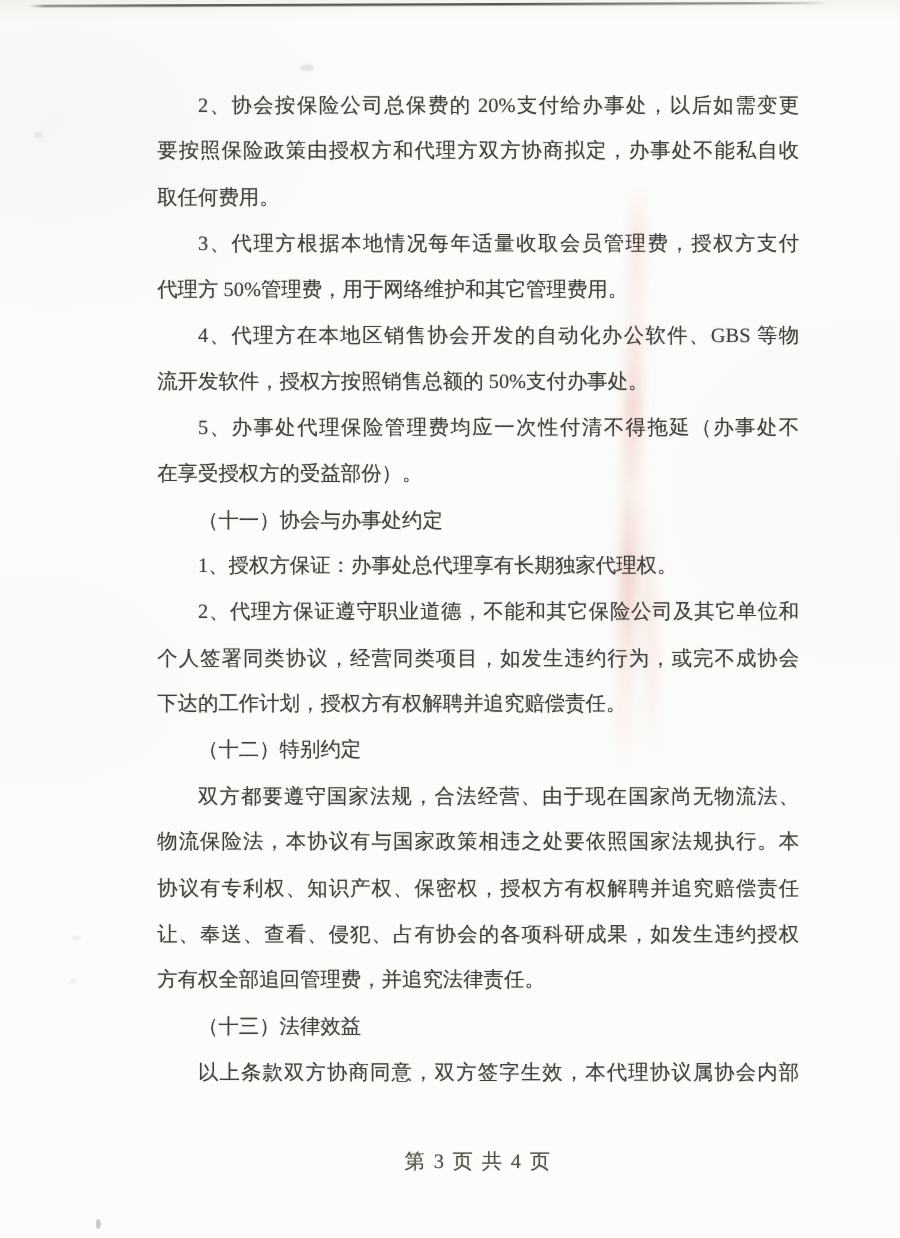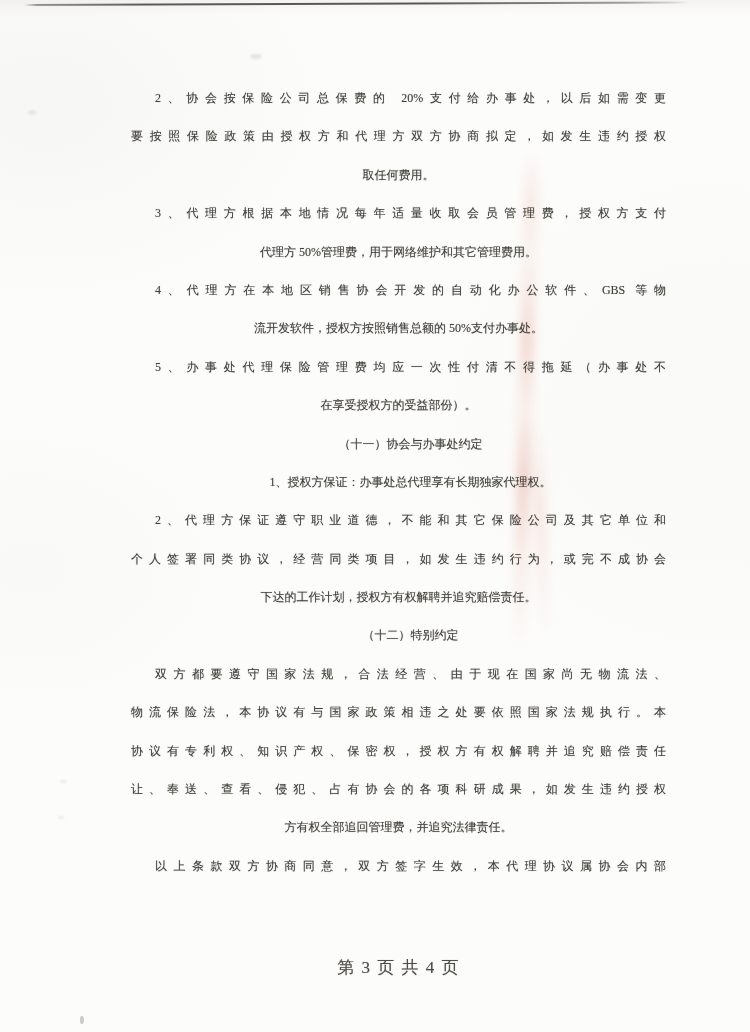--- a/index.html
+++ b/index.html
@@ -50,25 +50,25 @@
   
   .speck { position: absolute; border-radius: 50%; filter: blur(1px); background: rgba(110,108,102,0.16); }
   .speck-a { left: 250px; top: 54px;  width: 12px; height: 5px; }
   .speck-b { left: 28px;  top: 110px; width: 8px;  height: 5px; background: rgba(110,108,102,0.12); }
   .speck-c { left: 80px;  top: 1016px; width: 4px; height: 8px; background: rgba(95,93,88,0.30);
              border-radius: 40% 60% 60% 40%; filter: blur(0.5px); }
   .speck-d { left: 60px;  top: 780px; width: 7px;  height: 3px; background: rgba(120,118,112,0.14); }
   .speck-e { left: 58px;  top: 816px; width: 6px;  height: 3px; background: rgba(120,118,112,0.12); }
 
   .doc-body {
-    position: absolute; left: 131px; top: 79px; width: 535px;
-    color: #44423c; font-size: 12px;
+    position: absolute; left: 131px; top: 69px; width: 535px;
+    color: #44423c; font-size: 17px;
     text-shadow: 0 0 1px rgba(90,86,78,0.5);
   }
-  .line { height: 38.4px; line-height: 38.4px; text-align: center; }
+  .line { height: 38.4px; line-height: 38.4px; text-align: left; }
   .line.indent { text-indent: 2em; }
   .line.fill { text-align: justify; text-align-last: justify; }
 
   .page-footer {
     position: absolute; left: 131px; top: 958px; width: 535px; height: 20px;
     line-height: 20px; text-align: center;
     font-size: 17px; letter-spacing: 1.5px;
     color: #504e48; text-shadow: 0 0 1px rgba(90,86,78,0.45);
   }
 </style>
@@ -80,36 +80,37 @@
   <div class="streak-1"></div>
   <div class="streak-2"></div>
   <div class="speck speck-a"></div>
   <div class="speck speck-b"></div>
   <div class="speck speck-c"></div>
   <div class="speck speck-d"></div>
   <div class="speck speck-e"></div>
 
   <div class="doc-body">
       <div class="line indent fill">2、协会按保险公司总保费的 20%支付给办事处，以后如需变更</div>
-      <div class="line fill">要按照保险政策由授权方和代理方双方协商拟定，如发生违约授权</div>
+      <div class="line fill">要按照保险政策由授权方和代理方双方协商拟定，办事处不能私自收</div>
       <div class="line">取任何费用。</div>
       <div class="line indent fill">3、代理方根据本地情况每年适量收取会员管理费，授权方支付</div>
       <div class="line">代理方 50%管理费，用于网络维护和其它管理费用。</div>
       <div class="line indent fill">4、代理方在本地区销售协会开发的自动化办公软件、GBS 等物</div>
       <div class="line">流开发软件，授权方按照销售总额的 50%支付办事处。</div>
       <div class="line indent fill">5、办事处代理保险管理费均应一次性付清不得拖延（办事处不</div>
       <div class="line">在享受授权方的受益部份）。</div>
       <div class="line indent">（十一）协会与办事处约定</div>
       <div class="line indent">1、授权方保证：办事处总代理享有长期独家代理权。</div>
       <div class="line indent fill">2、代理方保证遵守职业道德，不能和其它保险公司及其它单位和</div>
       <div class="line fill">个人签署同类协议，经营同类项目，如发生违约行为，或完不成协会</div>
       <div class="line">下达的工作计划，授权方有权解聘并追究赔偿责任。</div>
       <div class="line indent">（十二）特别约定</div>
       <div class="line indent fill">双方都要遵守国家法规，合法经营、由于现在国家尚无物流法、</div>
       <div class="line fill">物流保险法，本协议有与国家政策相违之处要依照国家法规执行。本</div>
       <div class="line fill">协议有专利权、知识产权、保密权，授权方有权解聘并追究赔偿责任</div>
       <div class="line fill">让、奉送、查看、侵犯、占有协会的各项科研成果，如发生违约授权</div>
       <div class="line">方有权全部追回管理费，并追究法律责任。</div>
+      <div class="line indent">（十三）法律效益</div>
       <div class="line indent fill">以上条款双方协商同意，双方签字生效，本代理协议属协会内部</div>
     </div>
 
   <div class="page-footer">第 3 页 共 4 页</div>
 </div>
 
 </body></html>

